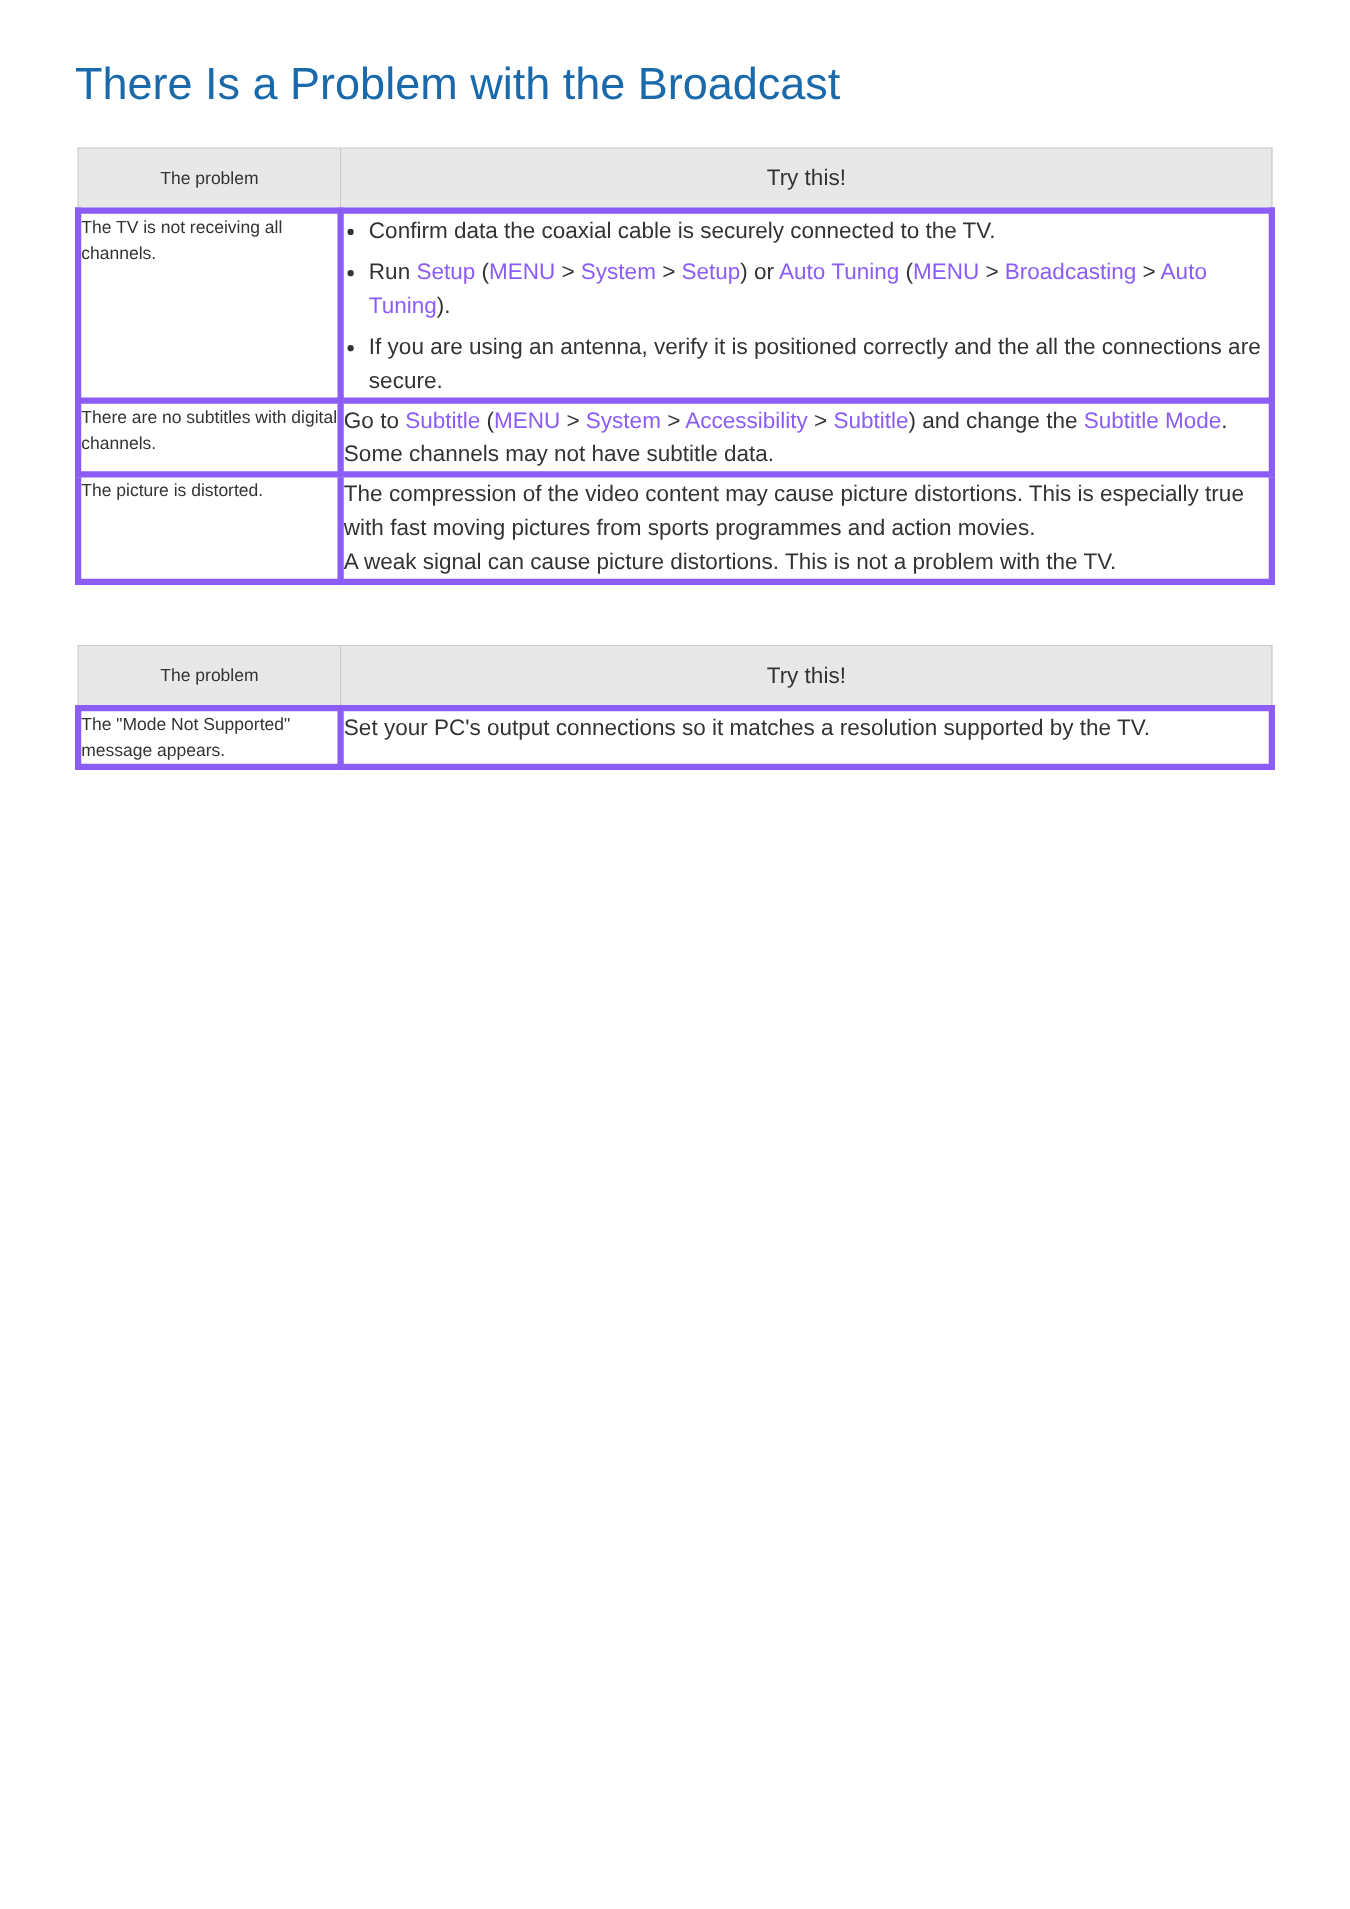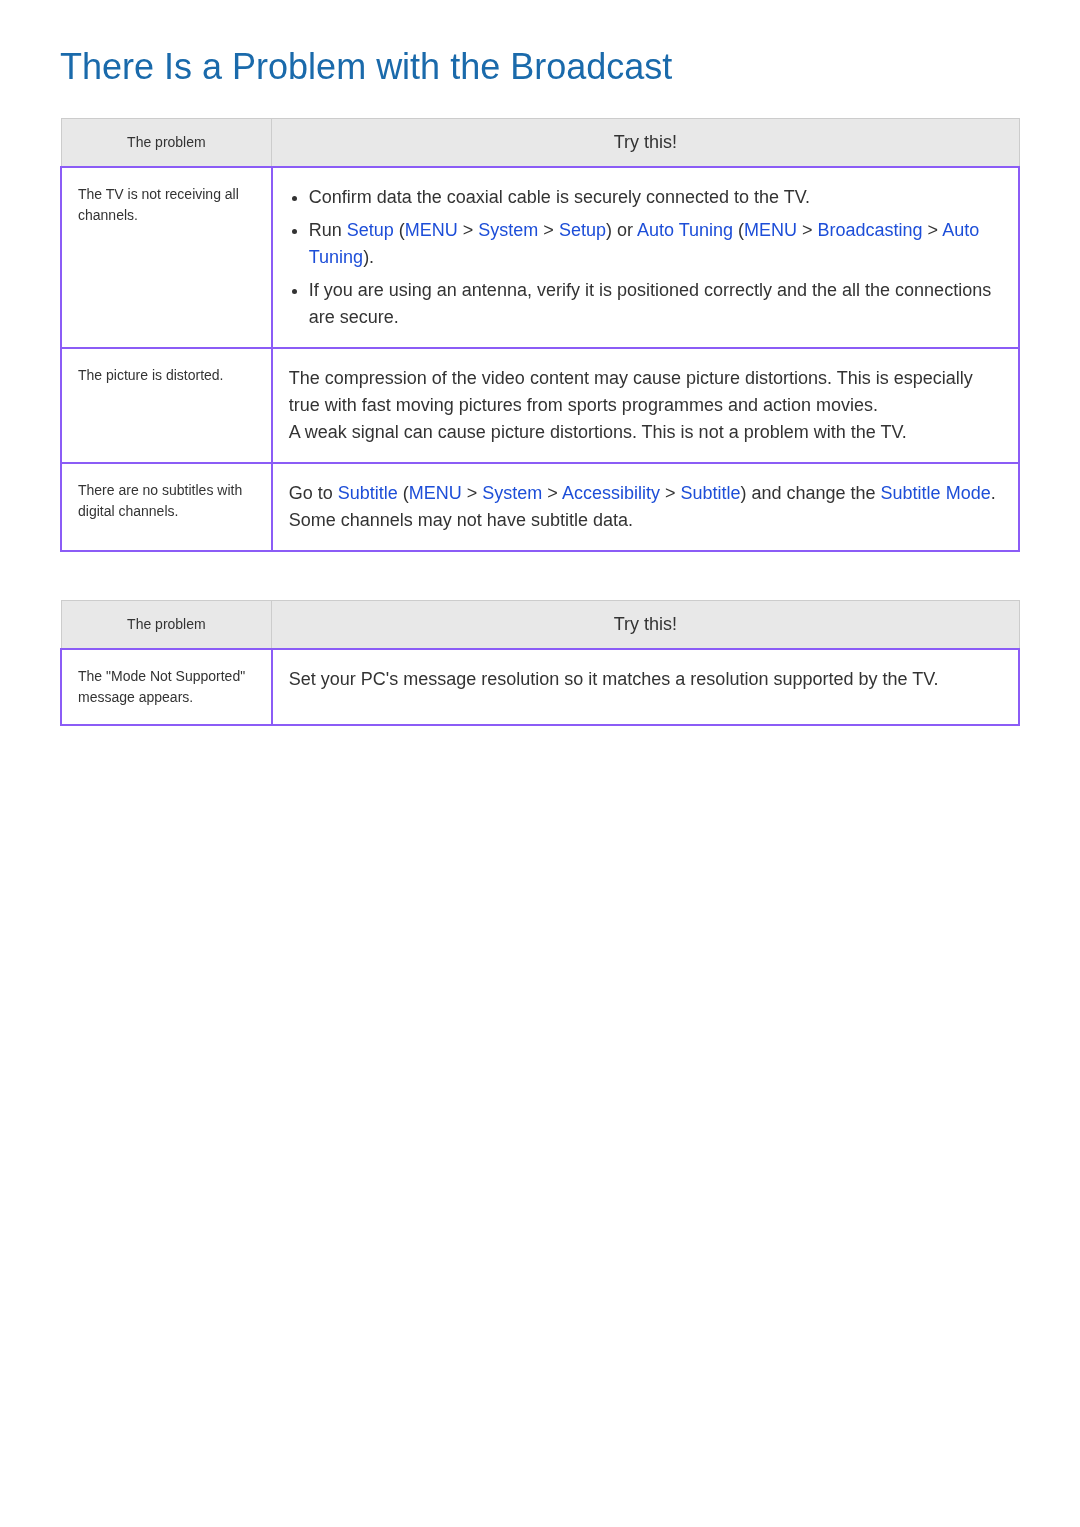--- a/index.html
+++ b/index.html
@@ -39,37 +39,36 @@
     table th {
       background-color: #e8e8e8;
       text-align: center;
       padding: 10px 16px;
       font-weight: normal;
       border: 1px solid #ccc;
       font-size: 14px;
     }
 
     table td {
-      padding: 16px;
-      border: 2px solid #8b5cf6;
+      border: 5px solid #8b5cf6;
       vertical-align: top;
     }
 
     .problem-col {
       width: 22%;
       font-size: 14px;
     }
 
     .solution-col {
       width: 78%;
       font-size: 18px;
     }
 
     .link {
-      color: #1d4ed8;
+      color: #8b5cf6;
       text-align: right;
     }
 
     ul {
       padding-left: 20px;
       margin: 0;
     }
 
     ul li {
       margin-bottom: 6px;
@@ -99,51 +98,51 @@
         <td class="solution-col">
           <ul>
             <li>Confirm data the coaxial cable is securely connected to the TV.</li>
             <li>Run <span class="link">Setup</span> (<span class="link">MENU</span> &gt; <span class="link">System</span> &gt; <span class="link">Setup</span>) or <span class="link">Auto Tuning</span> (<span class="link">MENU</span> &gt; <span class="link">Broadcasting</span> &gt; <span class="link">Auto Tuning</span>).</li>
             <li>If you are using an antenna, verify it is positioned correctly and the all the connections are secure.</li>
           </ul>
         </td>
       </tr>
 
       <tr>
+        <td class="problem-col">There are no subtitles with digital channels.</td>
+        <td class="solution-col">
+          Go to <span class="link">Subtitle</span> (<span class="link">MENU</span> &gt; <span class="link">System</span> &gt; <span class="link">Accessibility</span> &gt; <span class="link">Subtitle</span>) and change the <span class="link">Subtitle Mode</span>.<br>
+          Some channels may not have subtitle data.
+        </td>
+      </tr>
+
+      <tr>
         <td class="problem-col">The picture is distorted.</td>
         <td class="solution-col">
           The compression of the video content may cause picture distortions. This is especially true with fast moving pictures from sports programmes and action movies.<br>
           A weak signal can cause picture distortions. This is not a problem with the TV.
-        </td>
-      </tr>
-
-      <tr>
-        <td class="problem-col">There are no subtitles with digital channels.</td>
-        <td class="solution-col">
-          Go to <span class="link">Subtitle</span> (<span class="link">MENU</span> &gt; <span class="link">System</span> &gt; <span class="link">Accessibility</span> &gt; <span class="link">Subtitle</span>) and change the <span class="link">Subtitle Mode</span>.<br>
-          Some channels may not have subtitle data.
         </td>
       </tr>
     </tbody>
   </table>
 </div>
 
 <div class="section">
 
   <table>
     <thead>
       <tr>
         <th class="problem-col">The problem</th>
         <th class="solution-col">Try this!</th>
       </tr>
     </thead>
     <tbody>
 
       <tr>
         <td class="problem-col">The "Mode Not Supported" message appears.</td>
         <td class="solution-col">
-          Set your PC's message resolution so it matches a resolution supported by the TV.
+          Set your PC's output connections so it matches a resolution supported by the TV.
         </td>
       </tr>
 
     </tbody>
   </table>
 </div>
 
 </body></html>

